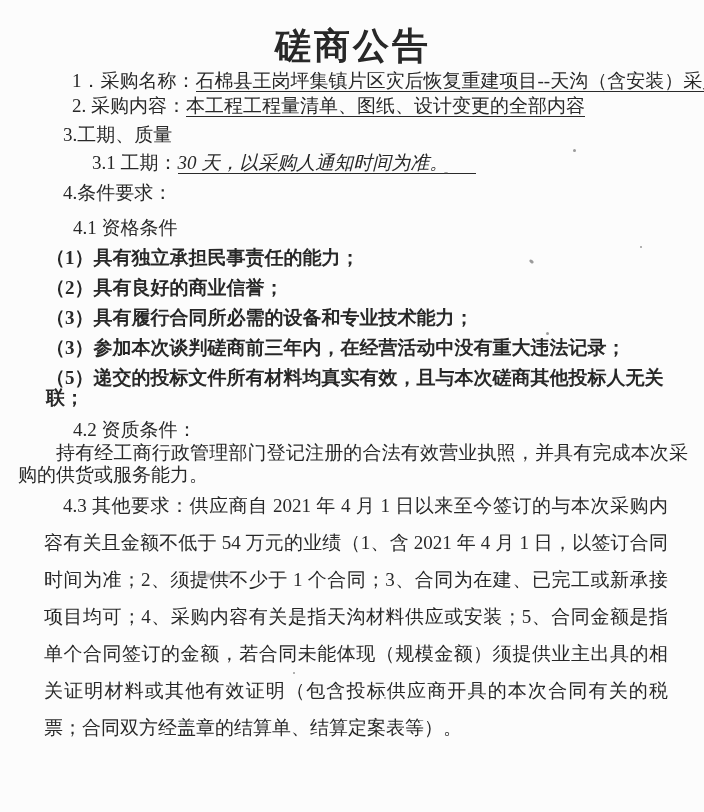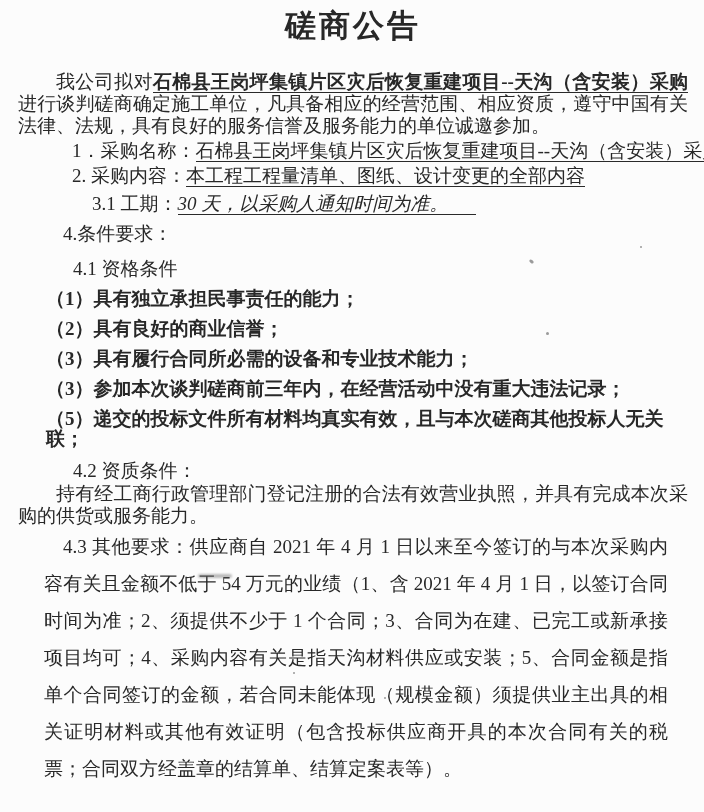--- a/index.html
+++ b/index.html
@@ -13,23 +13,23 @@
     overflow: hidden;
     font-family: "Liberation Serif", "DejaVu Serif", serif;
     color: #282828;
     -webkit-font-smoothing: antialiased;
   }
 
   .content { padding: 0 16px 0 18px; }
 
   .doc-title {
     margin: 0;
-    padding-top: 5px;
+    padding-top: 25px;
     text-align: center;
-    font-size: 31px;
+    font-size: 36px;
     line-height: 42px;
     font-weight: 700;
     letter-spacing: 3px;
   }
 
   .body-text { font-size: 19px; }
 
   .intro {
     margin: 24px 0 0 0;
     line-height: 22px;
@@ -74,26 +74,26 @@
   }
 </style>
 </head>
 <body>
 
 <div class="page">
   <div class="content">
 
     <h1 class="doc-title">磋商公告</h1>
 
-    <p class="intro body-text"><span>我公司拟对</span><span class="bold u">石棉县王岗坪集镇片区灾后恢复重建项目--天沟（含安装）采购</span><span>进行谈判磋商确定施工单位，凡具备相应的经营范围、相应资质，遵守中国有关法律、法规，具有良好的服务信誉及服务能力的单位诚邀参加。</span></p>
 
     <div class="num-item body-text"><span>1．采购名称：</span><span class="u">石棉县王岗坪集镇片区灾后恢复重建项目--天沟（含安装）采购</span></div>
 
     <div class="num-item body-text"><span>2.&nbsp;采购内容：</span><span class="u">本工程工程量清单、图纸、设计变更的全部内容</span></div>
 
+    <div class="sec-heading body-text h3-gap">3.工期、质量</div>
 
     <div class="sub-item body-text"><span>3.1&nbsp;工期：</span><span class="u u-pad-lg">30 天，以采购人通知时间为准。</span></div>
 
 
     <div class="sec-heading body-text">4.条件要求：</div>
 
     <div class="h41 body-text">4.1 资格条件</div>
 
     <div class="qual-item body-text">（1）具有独立承担民事责任的能力；</div>
     <div class="qual-item body-text">（2）具有良好的商业信誉；</div>

